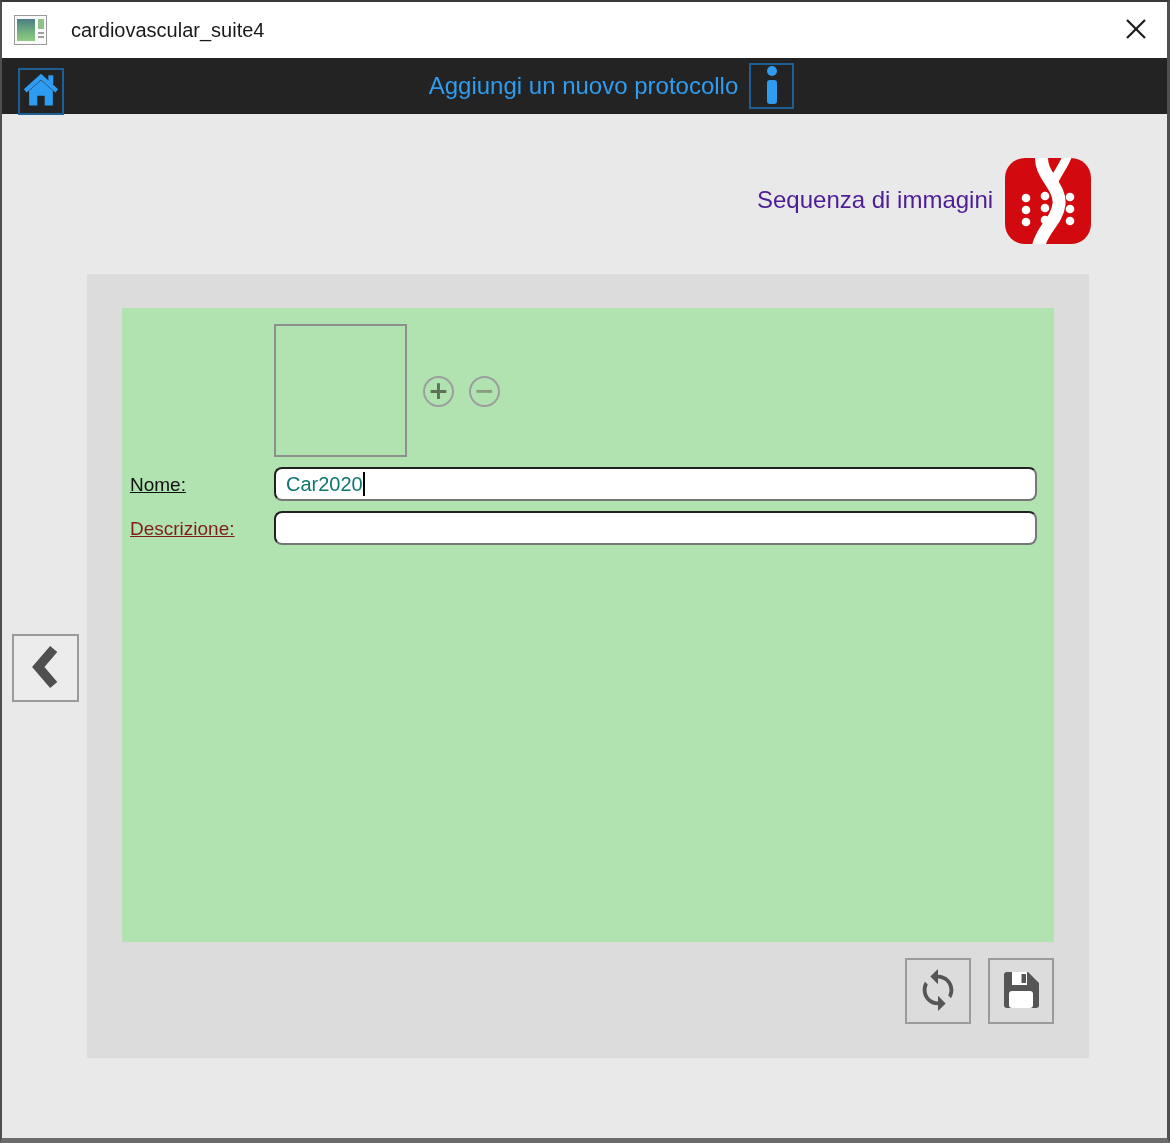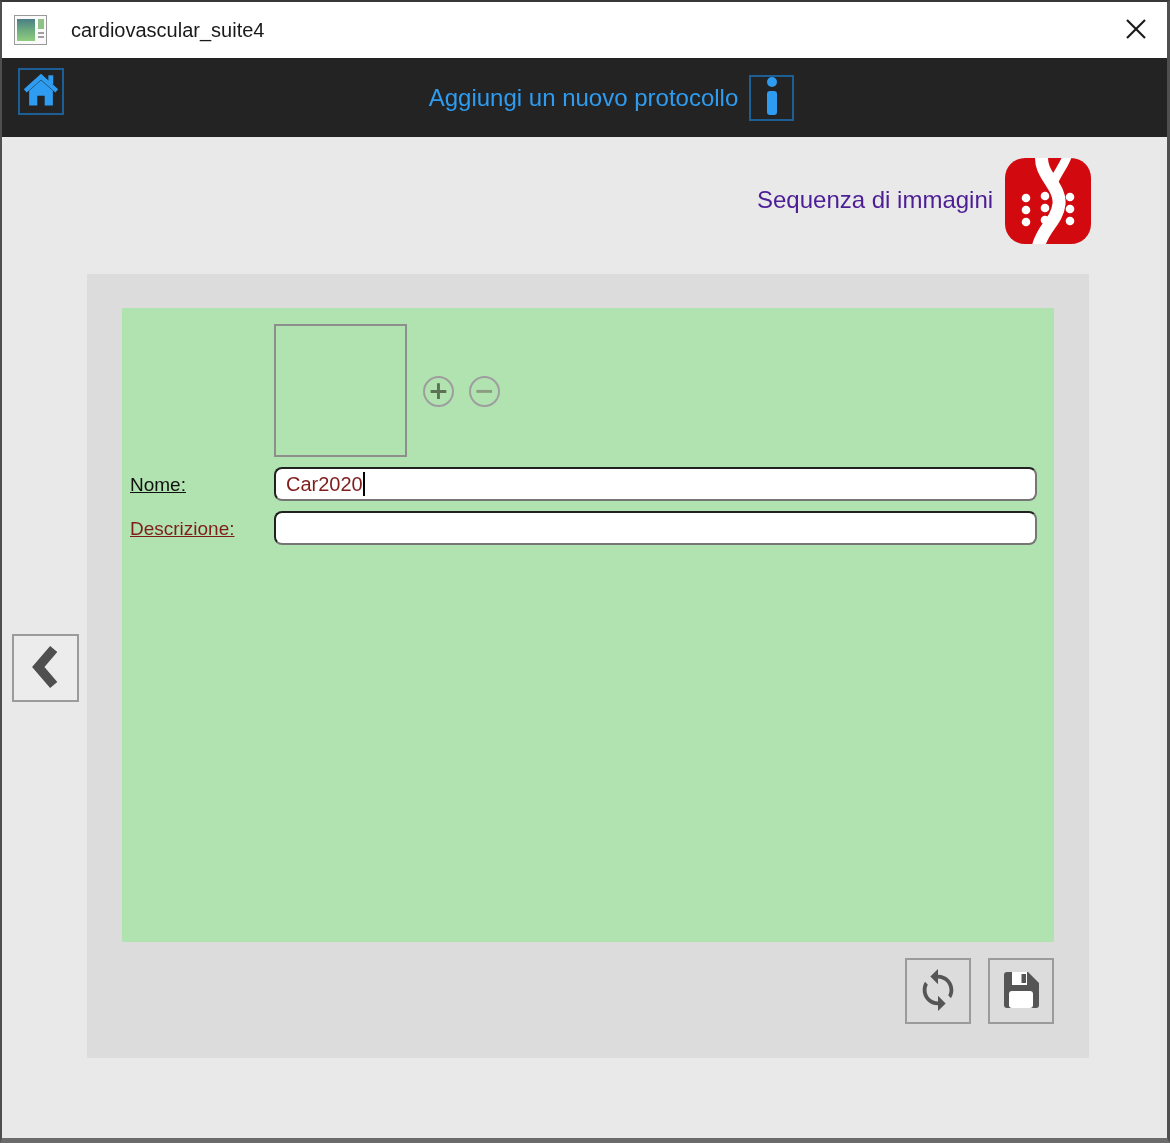--- a/index.html
+++ b/index.html
@@ -24,21 +24,21 @@
   .app-icon { margin-left:12px; width:33px; height:30px; flex:0 0 auto; }
   .title-text { margin-left:24px; font-size:20px; color:#1a1a1a; }
   .close-btn {
     position:absolute; right:0; top:0; width:62px; height:56px;
     display:flex; align-items:center; justify-content:center;
     background:#ffffff; border:none; cursor:pointer;
   }
 
   
   .header {
-    position:absolute; left:0; top:56px; right:0; height:79px;
+    position:absolute; left:0; top:56px; right:0; height:56px;
     background:#232323; display:flex; align-items:center; justify-content:center;
   }
   .home-btn {
     position:absolute; left:16px; top:10px; width:46px; height:47px;
     background:transparent; border:2px solid #1d5f95;
     display:flex; align-items:center; justify-content:center; cursor:pointer;
   }
   .header-center { display:flex; align-items:center; gap:11px; transform:translateX(27px); }
   .header-title { color:#2e9cf1; font-size:24px; }
   .info-btn {
@@ -79,21 +79,21 @@
   .field-label { position:absolute; left:8px; font-size:19px; white-space:nowrap;text-decoration:underline; }
   .nome-label { top:166px; color:#111111; }
   .desc-label { top:210px; color:#7f1d1d; }
 
   .input-wrap { position:absolute; left:152px; width:763px; height:34px; }
   .nome-wrap { top:159px; }
   .desc-wrap { top:203px; }
   .text-input {
     width:100%; height:100%；
     border:2px solid #a8a8a8; border-radius:8px; background:#ffffff;
-    font-size:20px; color:#7f1d1d; padding:0 10px; outline:none; height:100%;
+    font-size:20px; color:#0f766e; padding:0 10px; outline:none; height:100%;
     font-family:"Liberation Sans", sans-serif;
   }
   .caret {
     position:absolute; left:89px; top:5px; width:2px; height:24px; background:#000000;
   }
 
   .action-btn {
     position:absolute; top:684px; width:66px; height:66px;
     border:2px solid #9b9b9b; background:transparent;
     display:flex; align-items:center; justify-content:center; cursor:pointer;

